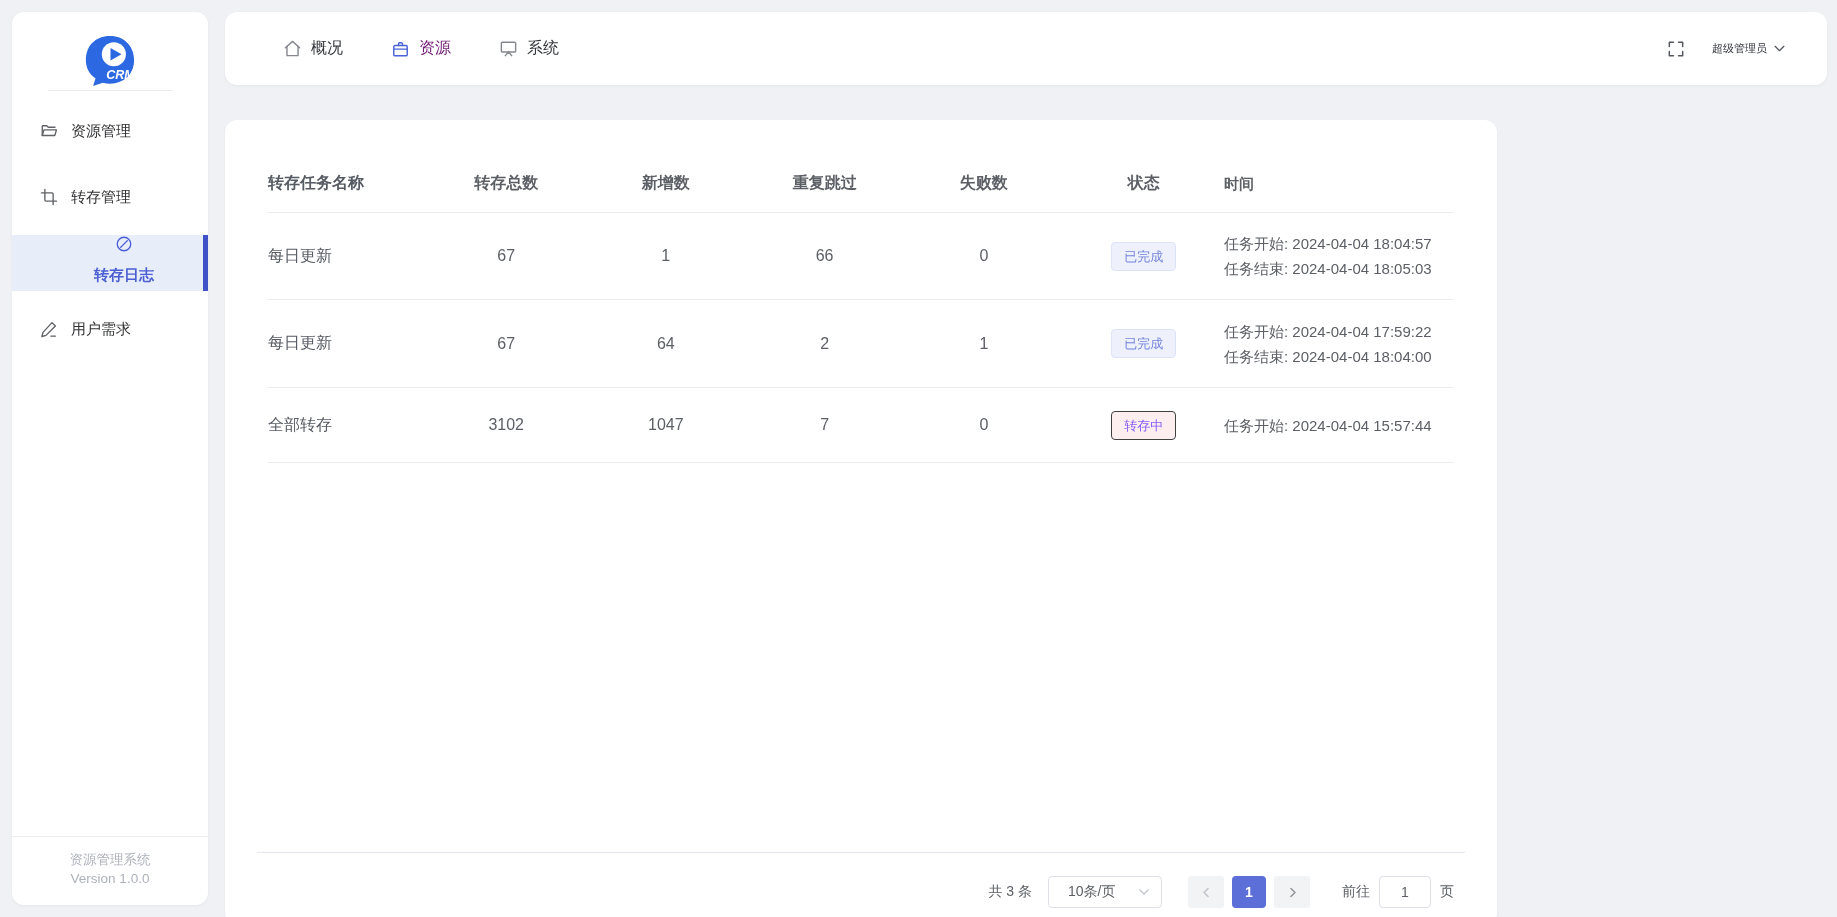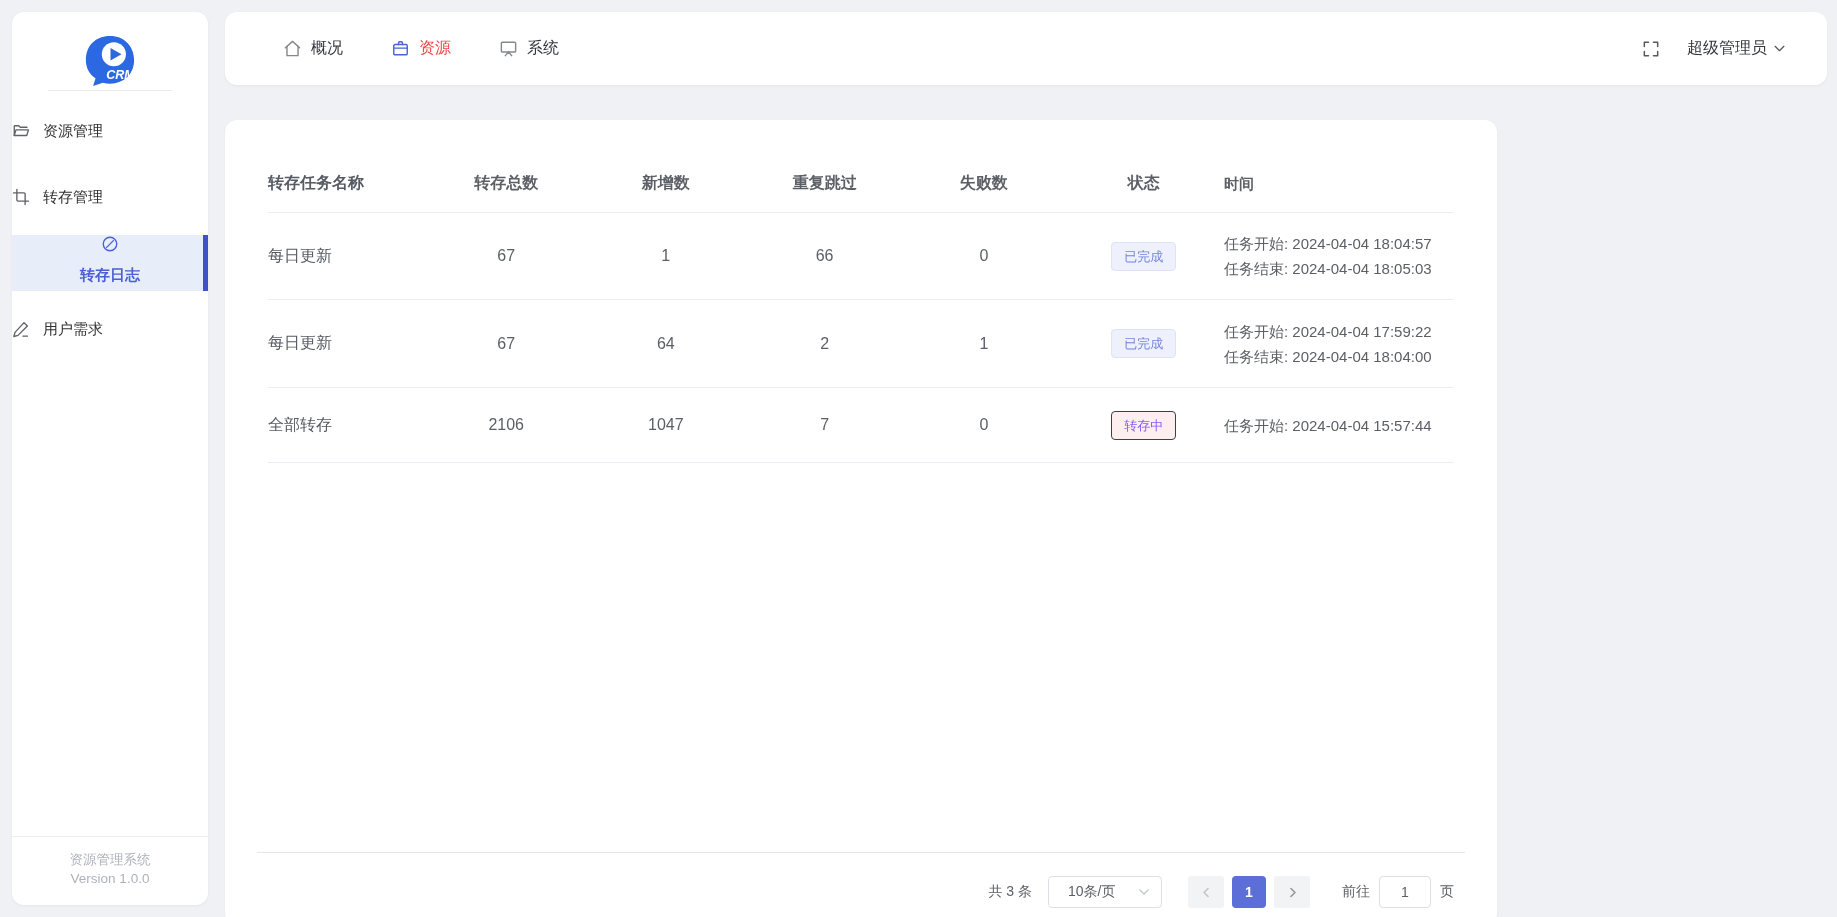--- a/index.html
+++ b/index.html
@@ -11,41 +11,41 @@
     overflow:hidden;
     color:#303133;
   }
   .card { position:absolute; background:#fff; border-radius:12px; box-shadow:0 1px 3px rgba(0,0,0,.05); }
 
   
   #sidebar { left:12px; top:12px; width:196px; height:893px; }
   .logo-wrap { height:78px; display:flex; align-items:center; justify-content:center; padding-top:20px; }
   .logo-divider { height:1px; background:#e9ebf0; margin:0 36px; }
   .menu { margin-top:12px; display:flex; flex-direction:column; gap:10px; }
-  .menu-item { height:56px; display:flex; align-items:center; gap:13px;
+  .menu-item { height:56px; display:flex; align-items:center; padding-left:28px; gap:13px;
                font-size:15px; color:#303133; cursor:pointer; position:relative; }
   .menu-item svg { width:18px; height:18px; color:#606266; flex:0 0 auto; }
   .menu-item.active { background:#e8edfa; color:#4b5fd2; font-weight:bold;flex-direction:column; }
   .menu-item.active svg { color:#4b5fd2; }
   .menu-item.active::after { content:""; position:absolute; right:0; top:0; bottom:0; width:5px; background:#3f51c6; }
   .sidebar-footer { position:absolute; left:0; right:0; bottom:0; border-top:1px solid #eceef2;
                     padding:13px 0 17px; text-align:center; color:#aeb2bb; font-size:13.5px; line-height:19px; }
 
   
   #topbar { left:225px; top:12px; width:1602px; height:73px; display:flex; align-items:center;
             justify-content:space-between; padding:0 40px 0 58px; }
   .nav { display:flex; gap:48px; }
   .nav-item { display:flex; align-items:center; gap:9px; font-size:16px; color:#33363c; cursor:pointer; }
   .nav-item svg { width:19px; height:19px; color:#85888e; }
-  .nav-item.active { color:#ef4444; }
+  .nav-item.active { color:#701a75;align-items:flex-end; }
   .nav-item.active svg { color:#4a63d6; }
   .topbar-right { display:flex; align-items:center; gap:26px; }
   .fullscreen-btn { display:flex; cursor:pointer; }
   .fullscreen-btn svg { width:20px; height:20px; color:#55585e; }
-  .user-menu { display:flex; align-items:center; gap:5px; font-size:16px; color:#33363c; cursor:pointer; }
+  .user-menu { display:flex; align-items:center; gap:5px; font-size:11px; color:#33363c; cursor:pointer; }
   .user-menu svg { width:15px; height:15px; color:#55585e; }
 
   
   #content { left:225px; top:100px; width:1272px; height:805px;margin-top:20px; }
   .table-wrap { margin:0 43px; padding-top:35px; }
   .trow { display:flex; align-items:center; border-bottom:1px solid #ecedf2; }
   .thead { height:58px; font-size:15px; font-weight:bold; color:#8f939b; }
   .tr1 { height:87px; } .tr2 { height:88px; } .tr3 { height:75px; }
   .td, .th { font-size:16px; color:#5c6066; }
   .c-name   { width:202px; text-align:left;  color:#565b63; }
@@ -213,21 +213,21 @@
         <span class="badge badge-success">已完成</span>
       </div>
       <div class="td c-time">
         <div class="time-line">任务开始: 2024-04-04 17:59:22</div>
         <div class="time-line">任务结束: 2024-04-04 18:04:00</div>
       </div>
     </div>
 
     <div class="trow tr3">
       <div class="td c-name">全部转存</div>
-      <div class="td c-total">2106</div>
+      <div class="td c-total">3102</div>
       <div class="td c-added">1047</div>
       <div class="td c-skip">7</div>
       <div class="td c-fail">0</div>
       <div class="td c-status">
         <span class="badge badge-running">转存中</span>
       </div>
       <div class="td c-time">
         <div class="time-line">任务开始: 2024-04-04 15:57:44</div>
 
       </div>

